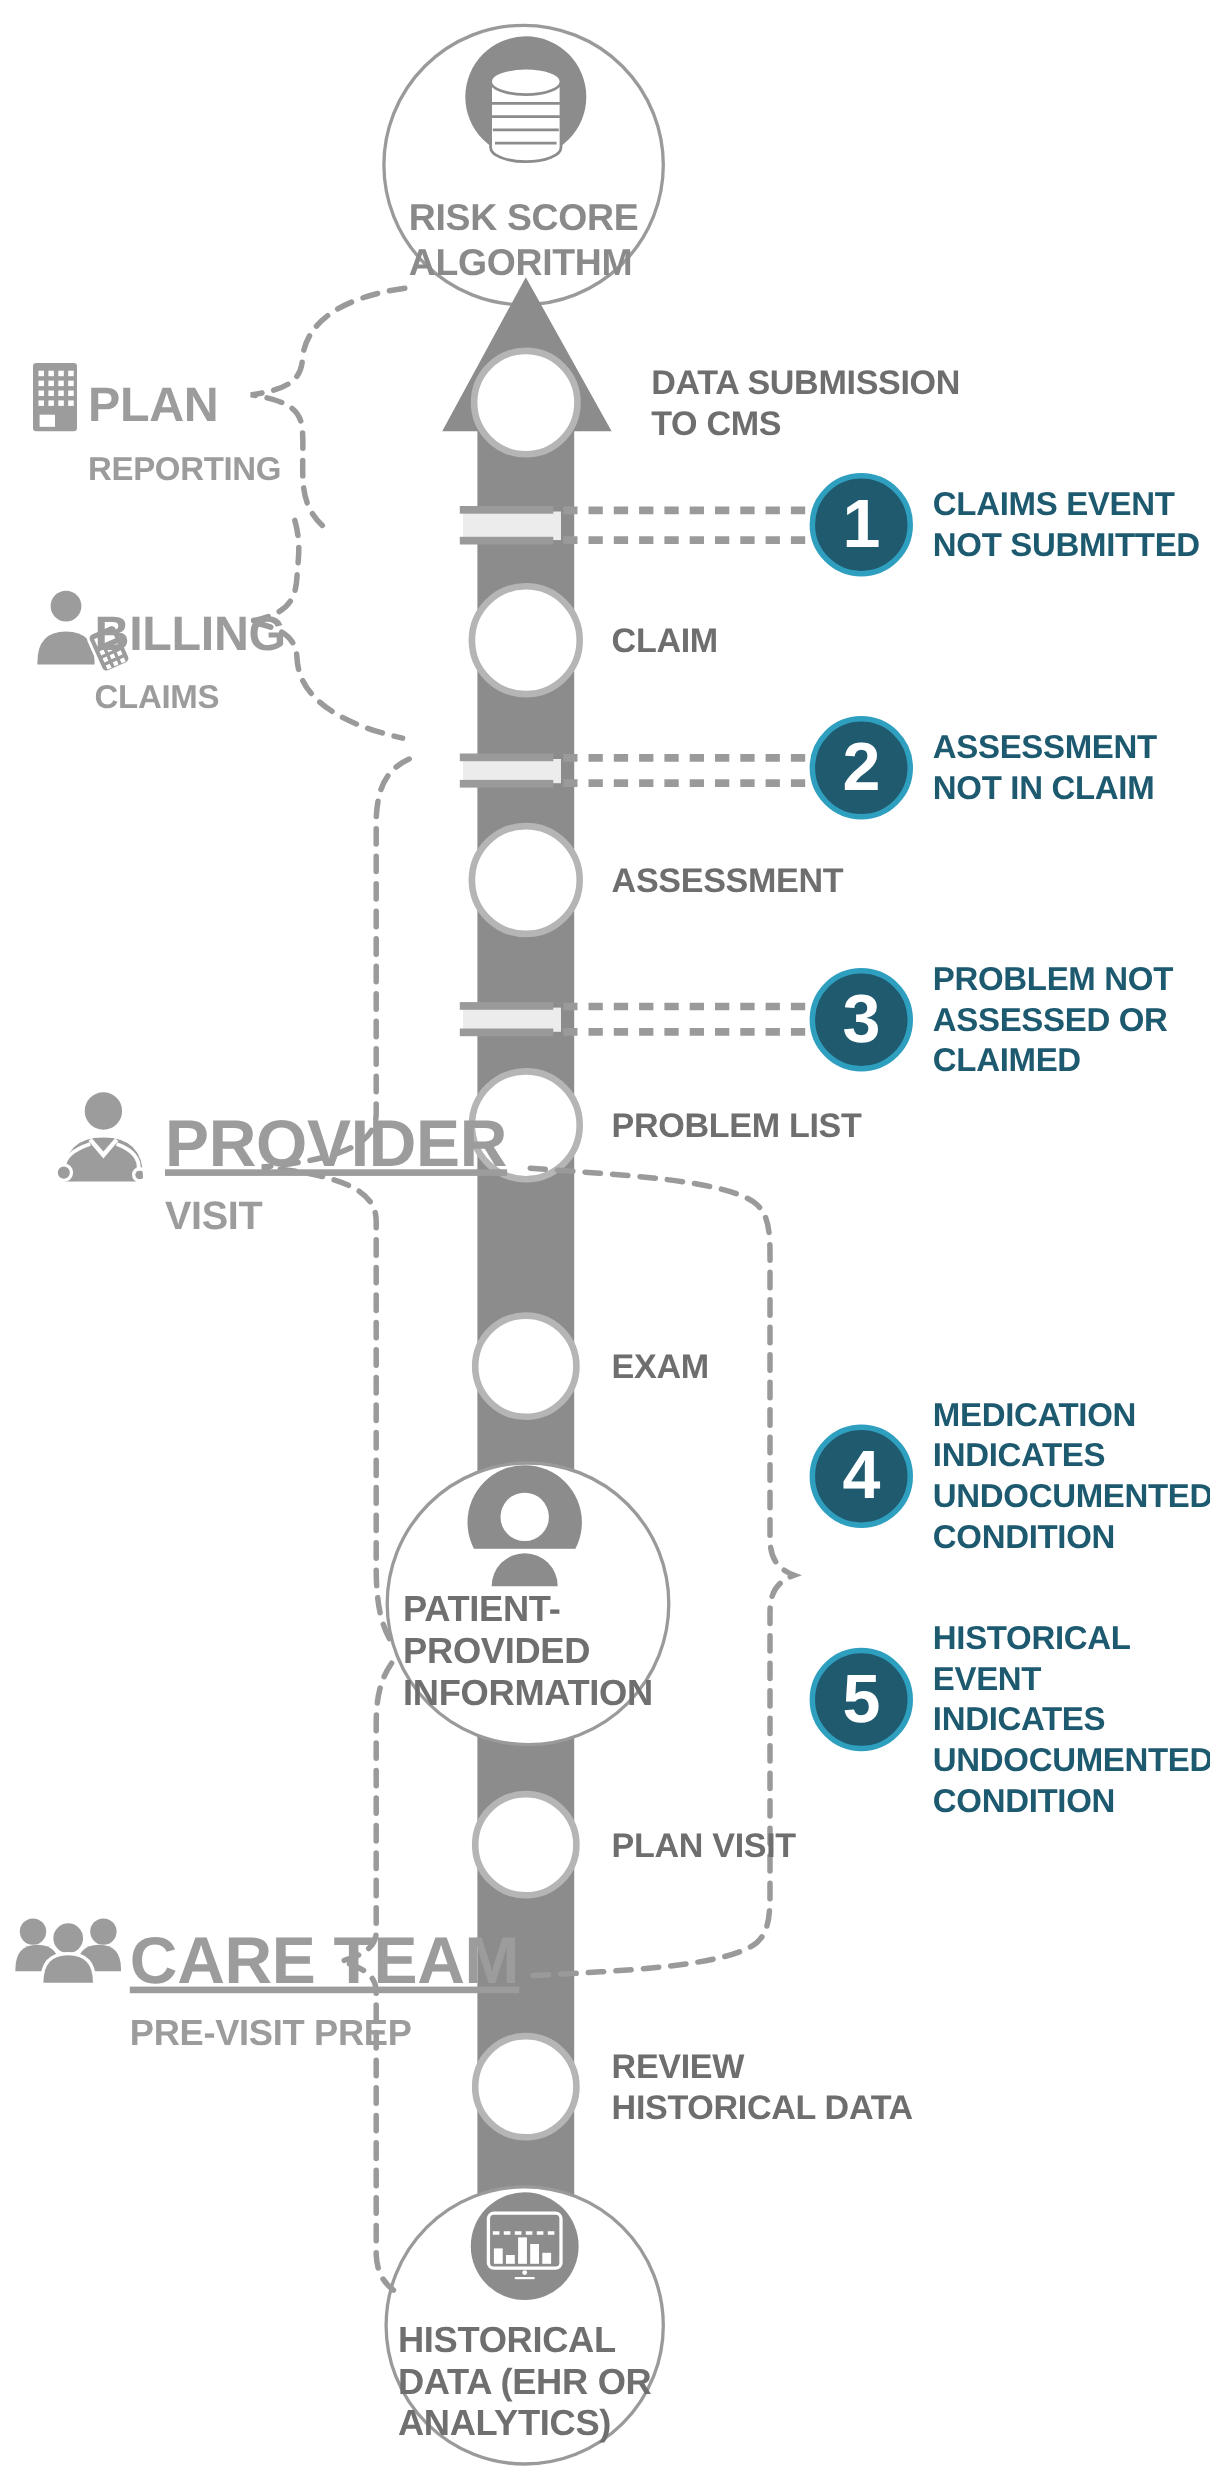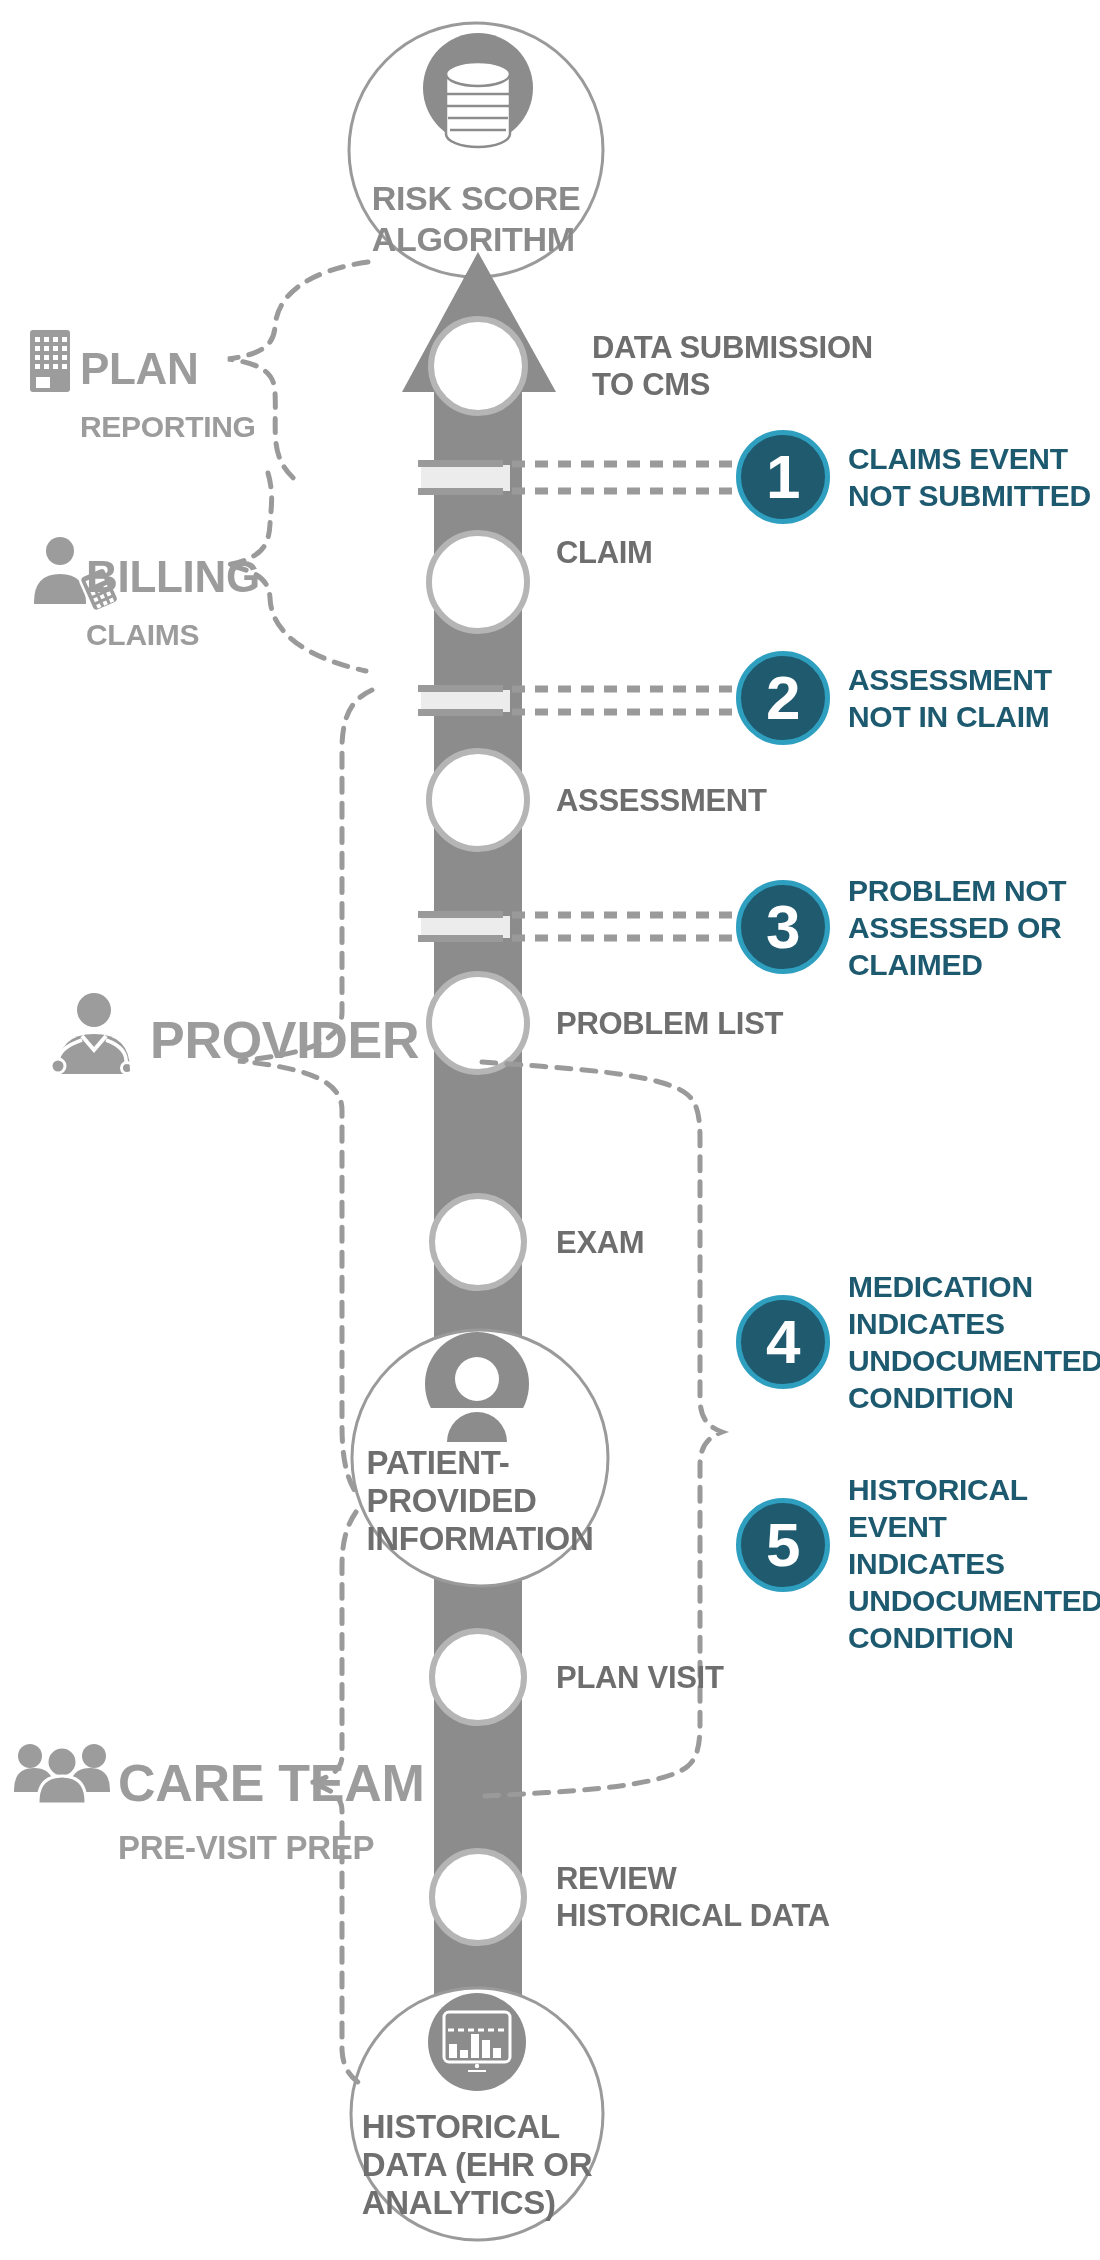--- a/index.html
+++ b/index.html
@@ -26,21 +26,21 @@
   .node-label{color:var(--c-node-label-gray);font-size:31px;line-height:37px;}
   .badge{position:absolute;width:94px;height:94px;border-radius:50%;box-sizing:border-box;
          background:var(--c-badge-fill);border:5px solid var(--c-badge-ring);
          display:flex;align-items:center;justify-content:center;}
   .badge-num{color:#fff;font-size:62px;line-height:1;}
   .badge-label{color:var(--c-badge-text);font-size:30px;line-height:37px;}
   .section-title{color:var(--c-label-gray);display:block;}
   .section-sub{color:var(--c-label-gray);display:block;}
   .sec-sm .section-title{font-size:44px;line-height:46px;}
   .sec-sm .section-sub{font-size:30px;line-height:33px;}
-  .sec-lg .section-title{font-size:52px;line-height:54px;}
+  .sec-lg .section-title{font-size:60px;line-height:54px;text-decoration:underline;}
   .sec-lg .section-sub{font-size:36px;line-height:40px;}
 </style>
 </head>
 <body>
 
 <div id="stage">
 
   <svg id="lineart" width="1100" height="2260" viewBox="0 0 1100 2260">
 
     <circle class="svg-terminal" cx="476" cy="150" r="127"></circle>
@@ -175,38 +175,39 @@
 ALGORITHM</div>
   <div class="txt terminal-label" style="left:480px;top:1444px;">PATIENT-
 PROVIDED
 INFORMATION</div>
   <div class="txt terminal-label" style="left:477px;top:2108px;">HISTORICAL
 DATA (EHR OR
 ANALYTICS)</div>
 
   <div class="txt node-label" style="left:560px;top:329px;margin-left:32px;">DATA SUBMISSION
 TO CMS</div>
-  <div class="txt node-label" style="left:556px;top:534px;">CLAIM</div>
+  <div class="txt node-label" style="left:556px;top:564px;">CLAIM</div>
   <div class="txt node-label" style="left:556px;top:782px;">ASSESSMENT</div>
   <div class="txt node-label" style="left:556px;top:1005px;">PROBLEM LIST</div>
   <div class="txt node-label" style="left:556px;top:1224px;">EXAM</div>
   <div class="txt node-label" style="left:556px;top:1659px;text-align:center;">PLAN VISIT</div>
   <div class="txt node-label" style="left:556px;top:1860px;">REVIEW
 HISTORICAL DATA</div>
 
   <div class="txt sec-sm" style="left:80px;top:328px;">
     <span class="section-title">PLAN</span>
     <span class="section-sub">REPORTING</span>
   </div>
   <div class="txt sec-sm" style="left:86px;top:536px;">
     <span class="section-title">BILLING</span>
     <span class="section-sub">CLAIMS</span>
   </div>
   <div class="txt sec-lg" style="left:150px;top:995px;">
     <span class="section-title">PROVIDER</span>
+    <span class="section-sub">VISIT</span>
   </div>
   <div class="txt sec-lg" style="left:118px;top:1738px;">
     <span class="section-title">CARE TEAM</span>
     <span class="section-sub" style="font-size:33px;">PRE-VISIT PREP</span>
   </div>
 
   <div class="badge" style="left:736px;top:430px;">
     <span class="badge-num">1</span>
   </div>
   <div class="badge" style="left:736px;top:651px;">

